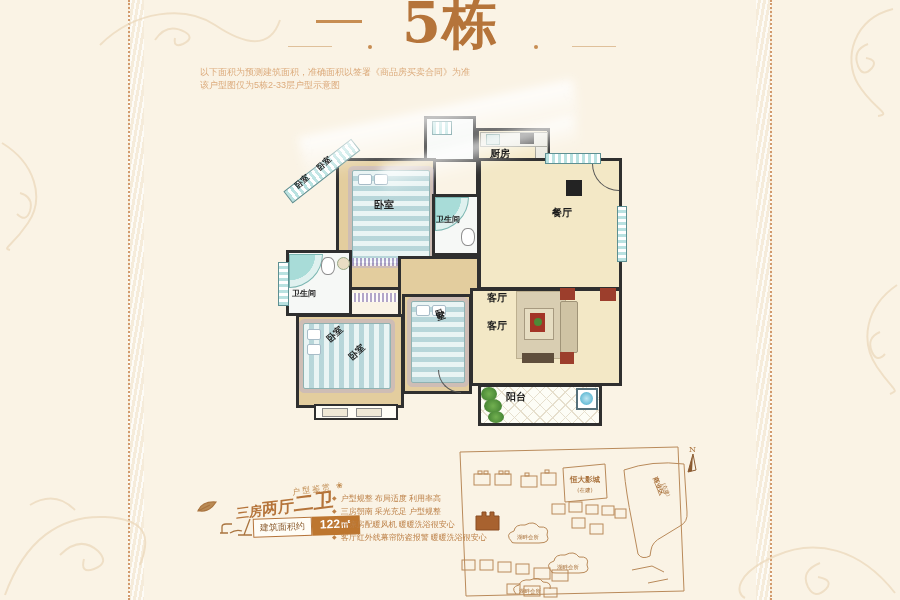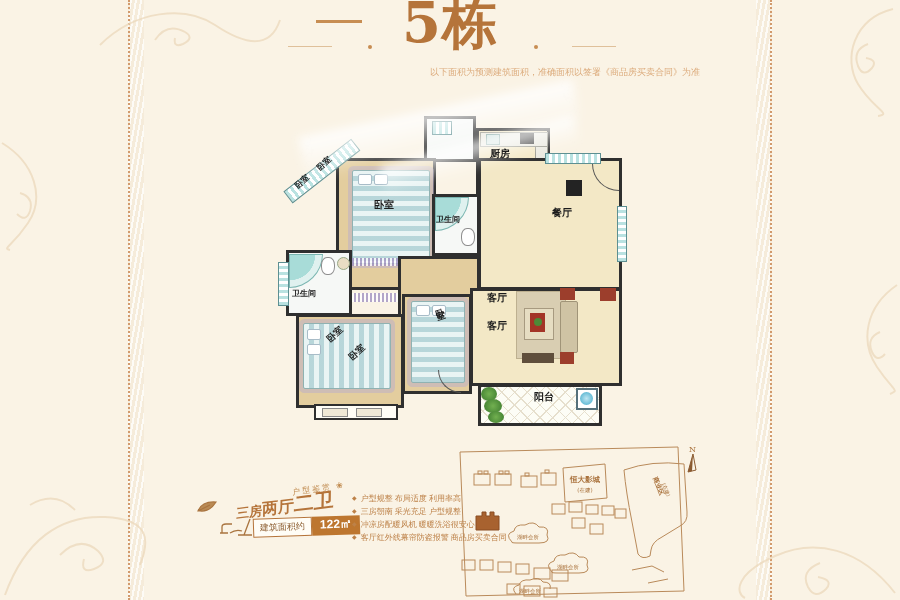--- a/index.html
+++ b/index.html
@@ -12,21 +12,21 @@
   .band-l{left:128px;border-left:2px dotted #d29a6c}
   .band-r{left:756px;border-right:2px dotted #d29a6c}
   .flourish{position:absolute;opacity:.75}
   
   .title{position:absolute;font-family:"DejaVu Serif",serif;color:#b5743a;font-weight:bold}
   .h-dash{position:absolute;left:316px;top:20px;width:46px;height:3px;background:#c78d52}
   .big-title{left:402px;top:-14px;font-size:56px;letter-spacing:1px}
   .subtitle{left:388px;top:34px;font-size:21px;letter-spacing:2px;font-weight:bold}
   .sub-dot{position:absolute;top:45px;width:4px;height:4px;border-radius:50%;background:#c78d52}
   .sub-line{position:absolute;top:46px;width:44px;height:1px;background:#dfc09a}
-  .disclaimer{position:absolute;width:500px;left:200px;text-align:right;color:#dcab7c;font-size:9px;line-height:12px}
+  .disclaimer{position:absolute;width:500px;left:200px;text-align:left;color:#dcab7c;font-size:9px;line-height:12px}
   
   .room{position:absolute;border:3px solid #2f2f2f;box-sizing:border-box}
   .wood{background:#e3cd9e}
   .pale{background:#f3e8c6}
   .tile{background:#f6f8f6}
   .lbl{position:absolute;font-family:"DejaVu Serif",serif;color:#1c1c1c;font-size:10px;font-weight:bold;white-space:nowrap}
   .lbl.sm{font-size:8px}
   .lbl.rot{transform:rotate(-42deg);font-size:8px}
   .lbl.vert{writing-mode:vertical-rl;text-orientation:upright;transform:rotate(-18deg);letter-spacing:2px}
   .bed{position:absolute;background:#cfe7e6;border:1px solid #8fb2b2;border-radius:2px;
@@ -44,21 +44,21 @@
   .streak{position:absolute;background:linear-gradient(180deg,rgba(255,255,255,.9),rgba(255,255,255,0));filter:blur(5px)}
   .plant{position:absolute;border-radius:50%;background:radial-gradient(circle,#72b050,#3c7a2e);box-shadow:2px -2px 0 -4px #d33}
   
   .tagline{position:absolute;left:292px;top:483px;font-size:8px;color:#c08a4e;transform:rotate(-8deg);letter-spacing:2px}
   .callig{position:absolute;left:236px;top:492px;transform:rotate(-7deg) skewX(-8deg);
     font-family:"DejaVu Serif",serif;color:#b5743a;font-weight:bold;white-space:nowrap}
   .callig .c1{font-size:13px}.callig .c2{font-size:16px}.callig .c3{font-size:20px}
   .areabox{position:absolute;left:253px;top:517px;transform:rotate(-2deg);display:flex;align-items:stretch}
   .area-lab{border:1px solid #b5743a;background:#fffdf6;color:#8a5a2c;font-size:9px;padding:3px 6px;line-height:11px}
   .area-val{background:#bd762f;color:#fff;font-weight:bold;font-size:12px;padding:2px 8px;line-height:13px}
-  .features{position:absolute;left:352px;top:492px;color:#bd8148;font-size:8px;line-height:13px}
+  .features{position:absolute;left:332px;top:492px;color:#bd8148;font-size:8px;line-height:13px}
   .features div::before{content:"◆";font-size:6px;margin-right:4px;vertical-align:1px}
   
   .map-t{font-family:"DejaVu Serif",serif;fill:#a9713b}
   .balc{background-color:#fdfdf6;background-image:
     repeating-linear-gradient(45deg,#e6dfcd 0 1px,transparent 1px 9px),
     repeating-linear-gradient(-45deg,#e6dfcd 0 1px,transparent 1px 9px)}
 </style>
 </head>
 <body>
 
@@ -86,20 +86,21 @@
     <path d="M165,85 C130,40 85,30 45,48 S5,85 15,90 M90,55 q-20,8 -12,24 q7,13 18,2 q8,-9 -8,-12" stroke="#ecd9bc" stroke-width="2" fill="none"></path>
     </svg>
 
   <div class="h-dash"></div>
   <div class="title big-title abs">5栋</div>
   <div class="sub-line" style="left:288px"></div>
   <div class="sub-dot" style="left:368px"></div>
   <div class="sub-dot" style="left:534px"></div>
   <div class="sub-line" style="left:572px"></div>
   <div class="disclaimer" style="top:66px">以下面积为预测建筑面积，准确面积以签署《商品房买卖合同》为准</div>
+  <div class="disclaimer" style="top:79px">该户型图仅为5栋2-33层户型示意图</div>
 
   <div class="abs" style="left:0;top:0;width:900px;height:564px;pointer-events:none">
 
     <div class="room tile" style="left:424px;top:116px;width:52px;height:46px"></div>
     <div class="win h" style="left:432px;top:121px;width:18px;height:12px"></div>
 
     <div class="room pale" style="left:476px;top:128px;width:74px;height:70px"></div>
     <div class="counter" style="left:480px;top:132px;width:66px;height:13px"></div>
     <div class="abs" style="left:520px;top:133px;width:14px;height:11px;background:#3d3d3d"></div>
     <div class="abs" style="left:486px;top:134px;width:12px;height:9px;background:#cfe3e0;border:1px solid #84a8a4"></div>
@@ -172,40 +173,40 @@
     <div class="lbl sm" style="left:436px;top:214px">卫生间</div>
     <div class="lbl sm" style="left:292px;top:288px">卫生间</div>
     <div class="lbl" style="left:374px;top:198px">卧室</div>
     <div class="lbl rot" style="left:294px;top:176px">卧室</div>
     <div class="lbl rot" style="left:316px;top:158px">卧室</div>
     <div class="lbl rot" style="left:326px;top:328px;font-size:9px">卧室</div>
     <div class="lbl rot" style="left:348px;top:346px;font-size:9px">卧室</div>
     <div class="lbl vert" style="left:430px;top:302px;font-size:9px">卧室</div>
     <div class="lbl" style="left:487px;top:291px">客厅</div>
     <div class="lbl" style="left:487px;top:319px">客厅</div>
-    <div class="lbl" style="left:534px;top:390px">阳台</div>
+    <div class="lbl" style="left:506px;top:390px">阳台</div>
   </div>
 
   <svg class="abs" style="left:196px;top:499px" width="22" height="14">
     <path d="M2,12 Q6,2 20,3 Q14,13 4,12 Z M2,12 L14,6" stroke="#a9743f" stroke-width="1.2" fill="#b98a54"></path>
     </svg>
   <div class="tagline">户型鉴赏 ❀</div>
   <div class="callig"><span class="c1">三房</span><span class="c2">两厅</span><span class="c3">二卫</span></div>
   <svg class="abs" style="left:216px;top:515px" width="38" height="24">
     <path d="M4,18 L12,18 M6,18 L6,12 Q6,9 10,9 L16,9 M14,18 Q20,14 26,16 M28,20 L34,4 M22,20 L36,20" stroke="#a9743f" stroke-width="1.3" fill="none"></path>
     </svg>
   <div class="areabox">
     <div class="area-lab">建筑面积约</div>
     <div class="area-val">122㎡</div>
   </div>
   <div class="features">
     <div>户型规整 布局适度 利用率高</div>
     <div>三房朝南 采光充足 户型规整</div>
     <div>冲凉房配暖风机 暖暖洗浴很安心</div>
-    <div>客厅红外线幕帘防盗报警 商品房买卖合同</div>
+    <div>客厅红外线幕帘防盗报警 暖暖洗浴很安心</div>
   </div>
 
   <svg class="abs" style="left:452px;top:442px" width="268" height="158" viewBox="0 0 268 158">
     <g stroke="#b98a5a" fill="none" stroke-width="1">
       <polygon points="8,10 226,5 232,149 14,154"></polygon>
 
       <rect x="22" y="32" width="16" height="11"></rect>
         <rect x="26" y="29" width="4" height="3"></rect>
         <rect x="32" y="29" width="4" height="3"></rect>
       <rect x="43" y="32" width="16" height="11"></rect>

